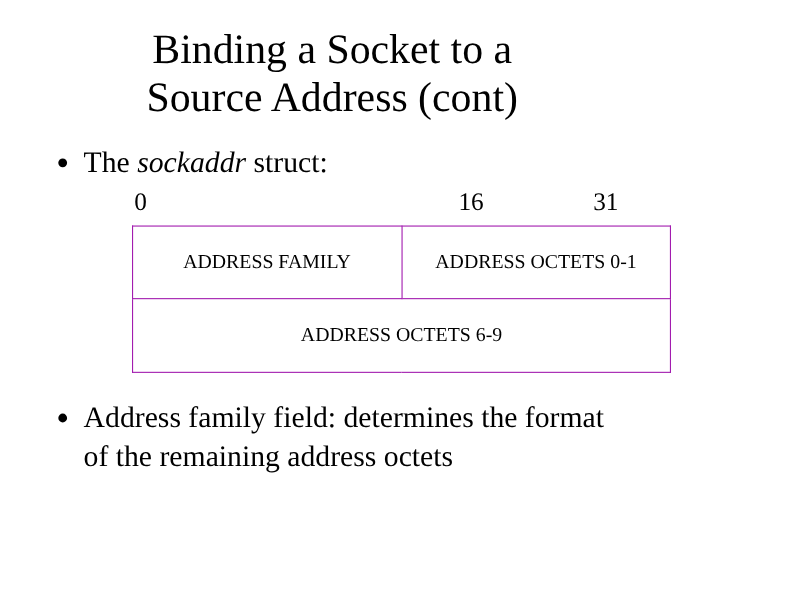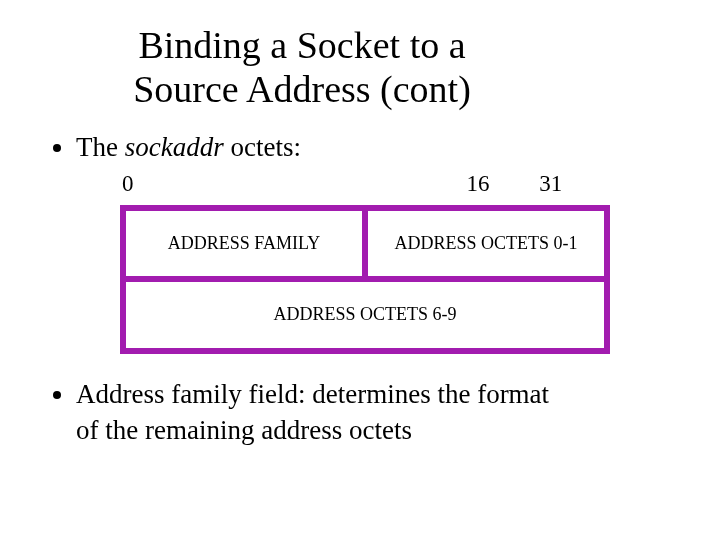--- a/index.html
+++ b/index.html
@@ -40,50 +40,50 @@
   .struct-wrap {
     margin: 2px 0 22px 44px;
     width: 490px;
   }
   .bit-labels {
     display: flex;
     font-size: 23px;
     margin-bottom: 6px;
   }
   .bit-labels .lbl0 { flex: 0 0 50%; text-align: left; padding-left: 2px; }
-  .bit-labels .lbl16 { flex: 0 0 25%; text-align: right; }
+  .bit-labels .lbl16 { flex: 0 0 25%; text-align: center; }
   .bit-labels .lbl31 { flex: 0 0 25%; text-align: center; padding-right: 2px; }
   table.struct {
     border-collapse: collapse;
     width: 100%;
     table-layout: fixed;
   }
   table.struct td {
-    border: 6px solid #a21caf;
+    border: 1px solid #a21caf;
     text-align: center;
     font-size: 18px;
     padding: 22px 4px;
     line-height: 1.2;
     margin-left: 16px;
   }
 </style>
 </head>
 <body>
 
 <div class="slide">
 
   <div class="title">
     <span>Binding a Socket to a</span><br>
     <span>Source Address (cont)</span>
   </div>
 
   <div class="body">
     <ul class="bullets">
       <li>
-        <span>The </span><span class="italic">sockaddr</span><span> octets:</span>
+        <span>The </span><span class="italic">sockaddr</span><span> struct:</span>
 
         <div class="struct-wrap">
           <div class="bit-labels">
             <div class="lbl0">0</div>
             <div class="lbl16">16</div>
             <div class="lbl31">31</div>
           </div>
           <table class="struct">
             <tbody>
                 <tr>

